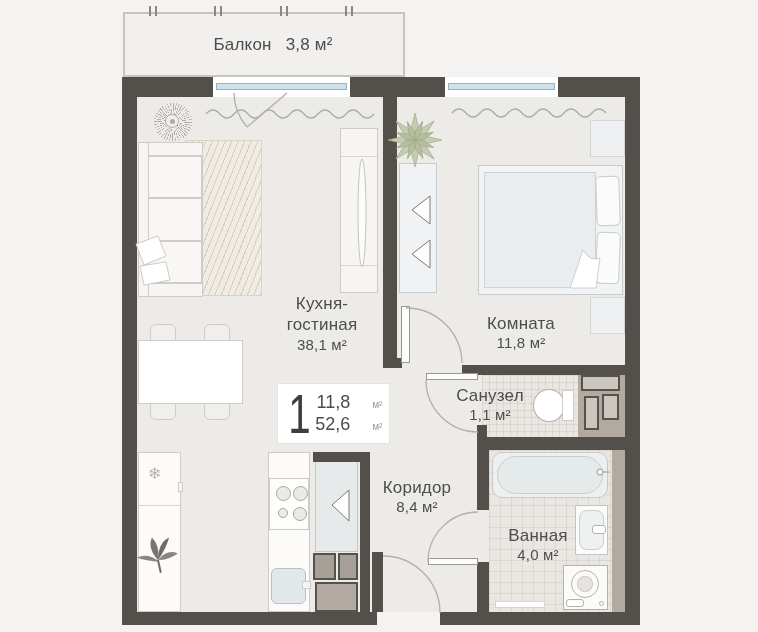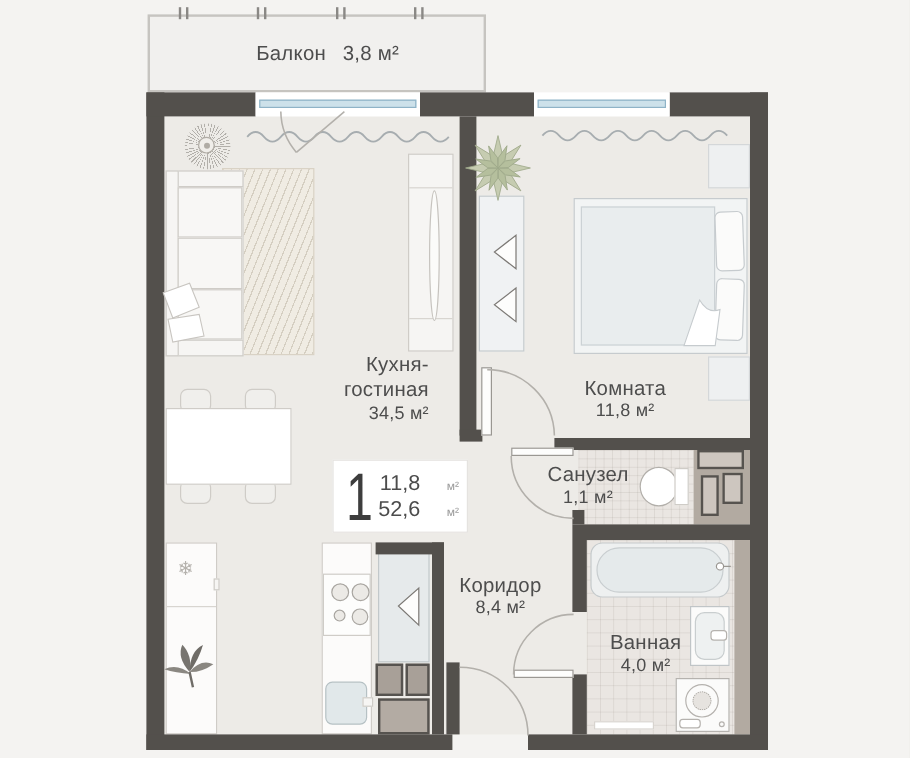--- a/index.html
+++ b/index.html
@@ -211,24 +211,24 @@
   </g>
   <g stroke="#9a9792" fill="#ffffff">
     <circle cx="600" cy="472" r="3"></circle>
     <line x1="603" y1="472" x2="609" y2="472"></line>
   </g>
 </svg>
 
 <div class="rlabel" style="left:273px;top:45px;">
   <span>Балкон</span><span style="margin-left:14px;">3,8 м²</span>
 </div>
-<div class="rlabel" style="left:322px;top:324px;text-align:right;">
+<div class="rlabel" style="left:322px;top:324px;">
   <span style="display:block;">Кухня-</span>
   <span style="display:block;">гостиная</span>
-  <span class="asub" style="display:block;">34,5 м²</span>
+  <span class="asub" style="display:block;">38,1 м²</span>
 </div>
 <div class="rlabel" style="left:521px;top:333px;">
   <span style="display:block;">Комната</span>
   <span class="asub" style="display:block;">11,8 м²</span>
 </div>
 <div class="rlabel" style="left:490px;top:405px;">
   <span style="display:block;">Санузел</span>
   <span class="asub" style="display:block;">1,1 м²</span>
 </div>
 <div class="rlabel" style="left:417px;top:497px;">

